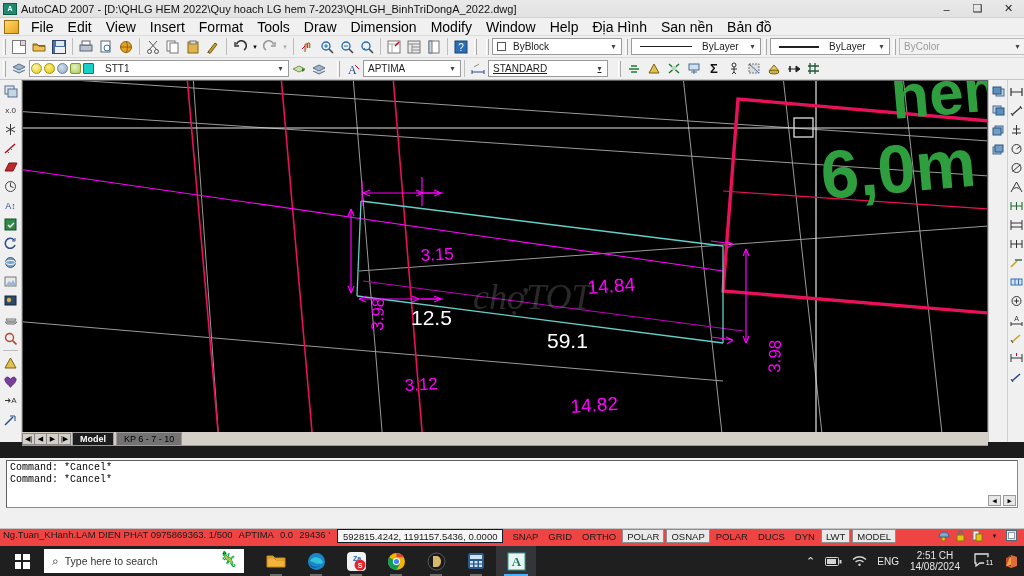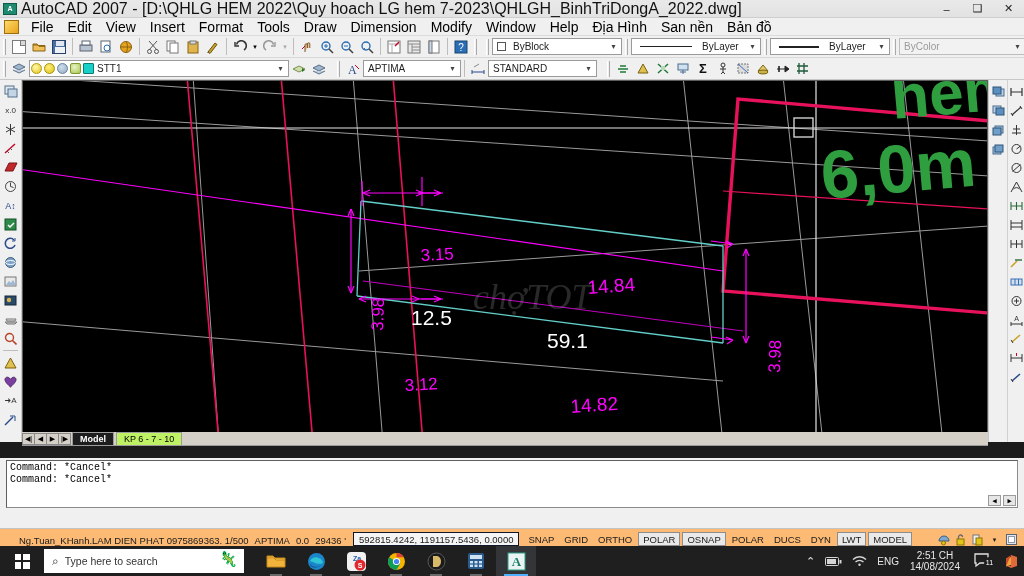--- a/index.html
+++ b/index.html
@@ -17,21 +17,21 @@
     background: linear-gradient(to bottom,#e9e9ea 0%,#e2e2e3 100%);
     border-bottom: 1px solid #cfcfd1;
     display: flex; align-items: center;
   }
   .tb-appicon {
     width: 14px; height: 12px; margin-left: 3px; margin-right: 4px;
     background: #1f8a70; border: 1px solid #0d5c4a; position: relative;
     display: flex; align-items: center; justify-content: center;
     color: #fff; font-size: 7px; font-weight: bold;
   }
-  .tb-title { font-size: 16px; color: #111; white-space: nowrap; }
+  .tb-title { font-size: 11px; color: #111; white-space: nowrap; }
   .tb-btns { margin-left: auto; display: flex; height: 18px; }
   .tb-btn {
     width: 31px; height: 18px; display: flex; align-items: center; justify-content: center;
     font-size: 11px; color: #222;
   }
 
   
   .menubar {
     position: absolute; top: 18px; left: 0; width: 1024px; height: 18px;
     background: #f0f0f0; border-bottom: 1px solid #dcdcdc;
@@ -129,21 +129,21 @@
     border-bottom:1px solid #9b9b9b;
   }
   .navbtn { width:13px;height:12px; background:#d4d0c8; border:1px solid #888;
             display:flex;align-items:center;justify-content:center; font-size:7px; margin-right:-1px; }
   .tab {
     height:13px; padding:0 7px; display:flex; align-items:center;
     font-size:9px; color:#000; margin-left:2px;
     border:1px solid #9b9b9b; border-bottom:none;
   }
   .tab.active { background:#1d1d1d; color:#fff; font-weight:bold; }
-  .tab.inactive { background:#bef264; }
+  .tab.inactive { background:#737373; }
 
   
   .cmdwrap {
     position:absolute; top:458px; left:0; width:1024px; height:70px;
     background:#f0f0f0; padding:2px 4px 0 6px;
   }
   .cmdbox {
     width: 1012px; height: 48px; background:#fff; border:1px solid #8b8b8b;
     border-top-color:#5f5f5f; border-left-color:#5f5f5f;
     font-family:"Liberation Mono", monospace; font-size:10px; color:#000;
@@ -157,22 +157,22 @@
   }
   .cmd-scroll-right {
     position:absolute; right:16px; bottom:1px; width:13px;height:11px;
     background:#e6e6e6; border:1px solid #9b9b9b; display:flex;align-items:center;justify-content:center;
     font-size:7px;
   }
 
   
   .statusbar {
     position:absolute; top:528px; left:0; width:1024px; height:18px;
-    background:#fdba74; border-top:1px solid #c4c4c4;
-    display:flex; align-items:flex-end; font-size:9.5px; color:#1a1a1a;padding-left:16px;
+    background:#ef4444; border-top:1px solid #c4c4c4;
+    display:flex; align-items:flex-start; font-size:9.5px; color:#1a1a1a;
   }
   .sb-text { white-space:nowrap; padding:0 3px; }
   .sb-coord {
     border:1px solid #0f172a; background:#f5f5f5; height:14px;
     display:flex;align-items:center; padding:0 5px; margin:0 4px; white-space:nowrap;
   }
   .sb-toggle {
     height:14px; padding:0 4px; display:flex; align-items:center;
     font-size:9.5px; margin:0 1px; white-space:nowrap;
   }
@@ -411,21 +411,21 @@
           <path d="M1 5l6-3 6 3-6 3z" fill="#9fb6cf" stroke="#5a6d84"></path>
           <path d="M1 8l6 3 6-3" fill="#c0d0e2" stroke="#5a6d84"></path>
         </svg>
     </div>
     <div class="combo" style="width:260px;">
       <span class="layer-dot" style="background:radial-gradient(circle at 40% 35%,#fff9b0,#e2c318);border:1px solid #b59a08;"></span>
       <span class="layer-dot" style="background:radial-gradient(circle at 40% 35%,#ffef7d,#e0c212);border:1px solid #a8900c;"></span>
       <span class="layer-dot" style="background:radial-gradient(circle at 40% 35%,#cfe0ee,#8fa9c2);border:1px solid #6a8198;"></span>
       <span class="layer-dot" style="background:radial-gradient(circle at 40% 35%,#e8f4c8,#a8c64f);border:1px solid #7f9a33;border-radius:2px;"></span>
       <span class="layer-dot" style="background:#19d0c8;border:1px solid #0d7a74;border-radius:1px;"></span>
-      <span class="cb-text" style="padding-left:2px;">STT1</span>
+      <span class="cb-text" style="padding-left:10px;">STT1</span>
       <span class="cb-arrow">▾</span>
     </div>
     <div class="tbtn">
       <svg width="15" height="14" viewBox="0 0 15 14">
           <path d="M1 7l6-3 6 3-6 3z" fill="#cfe0a8" stroke="#7a8f55"></path>
           <path d="M10 10l3-2-3-2z" fill="#2a7a2a"></path>
         </svg>
     </div>
     <div class="tbtn">
       <svg width="15" height="14" viewBox="0 0 15 14">
@@ -445,21 +445,21 @@
       <span class="cb-text">APTIMA</span>
       <span class="cb-arrow">▾</span>
     </div>
     <div class="tsep"></div>
     <div class="tbtn">
       <svg width="15" height="14" viewBox="0 0 15 14">
           <path d="M1 10h12M1 8v4M13 8v4" stroke="#2a4a8a"></path>
           <path d="M3 5l5-3" stroke="#888"></path>
         </svg>
     </div>
-    <div class="combo" style="width:109px;">
+    <div class="combo" style="width:120px;text-decoration:underline;">
       <span class="cb-text">STANDARD</span>
       <span class="cb-arrow">▾</span>
     </div>
 
     <div class="grip" style="margin-left:10px;"></div>
     <div class="tbtn">
       <svg width="14" height="13" viewBox="0 0 14 13">
           <path d="M2 7h10M4 4h6M4 10h6" stroke="#1f7a3a" stroke-width="1.6"></path>
         </svg>
     </div>

